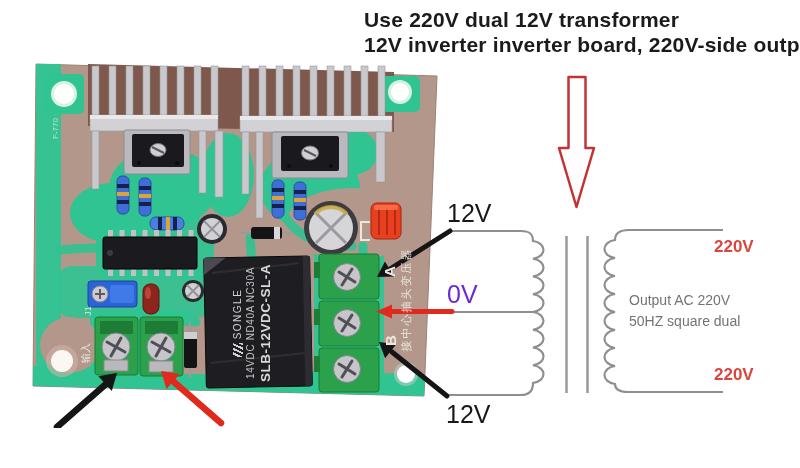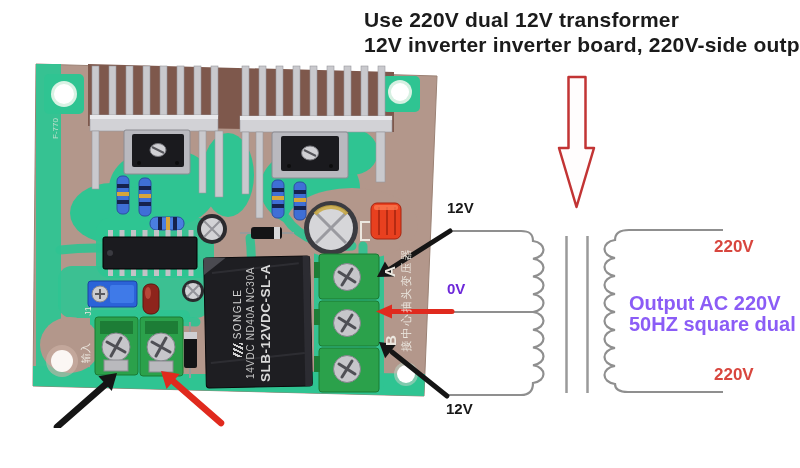--- a/index.html
+++ b/index.html
@@ -1,23 +1,23 @@
 <!DOCTYPE html>
 <html><head>
 <meta charset="utf-8">
 <style>
   html,body{margin:0;padding:0;background:#ffffff;}
   .stage{position:relative;width:800px;height:428px;background:#ffffff;overflow:hidden;
          font-family:"Liberation Sans", sans-serif;}
   .txt{position:absolute;white-space:nowrap;line-height:1.15;}
   .note{font-size:21px;font-weight:600;color:#1b1b1b;letter-spacing:0.2px;}
-  .tap{font-size:15px;font-weight:700;color:#181818;}
+  .tap{font-size:25px;font-weight:400;color:#181818;}
   .tap.red{color:#6d28d9;}
   .v220{font-size:17px;font-weight:700;color:#d8463e;}
-  .outtxt{font-size:20px;font-weight:700;color:#8b5cf6;}
+  .outtxt{font-size:14px;font-weight:400;color:#737373;}
   .inputrow{display:flex;gap:7px;align-items:baseline;font-size:22px;font-weight:600;color:#161616;}
   .inputrow .plus{color:#e02820;font-size:24px;}
   .silk{position:absolute;color:#ece8e0;transform:rotate(-90deg);transform-origin:center;
         white-space:nowrap;text-align:center;}
   .relaytxt{position:absolute;left:195px;top:297px;width:126px;height:52px;
             transform:rotate(-90deg);transform-origin:center;text-align:center;color:#cdcdcd;}
   .relaytxt .brand{display:flex;justify-content:center;align-items:center;gap:4px;
                    font-size:10px;letter-spacing:1.5px;color:#d4d4d4;}
   .relaytxt .slogo{width:14px;height:10px;border-radius:1px;
                    background:repeating-linear-gradient(-65deg,#d2d2d2 0 2px,transparent 2px 4.2px);}

